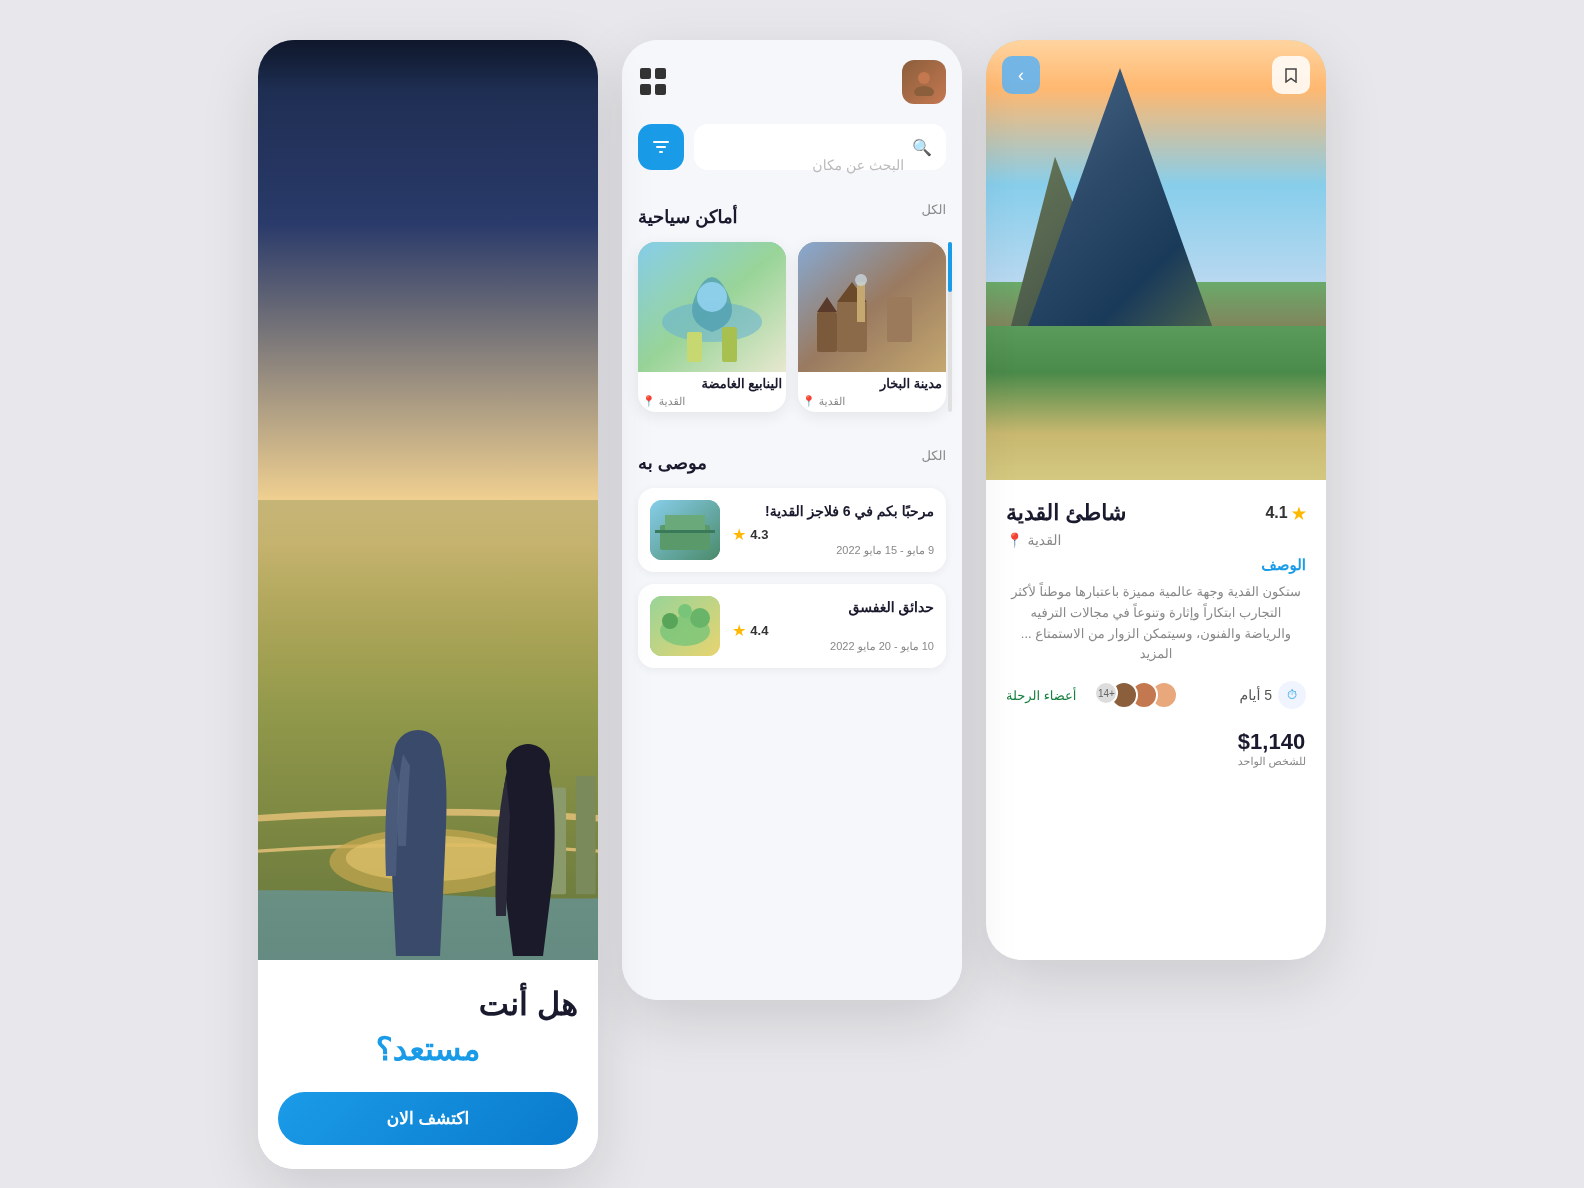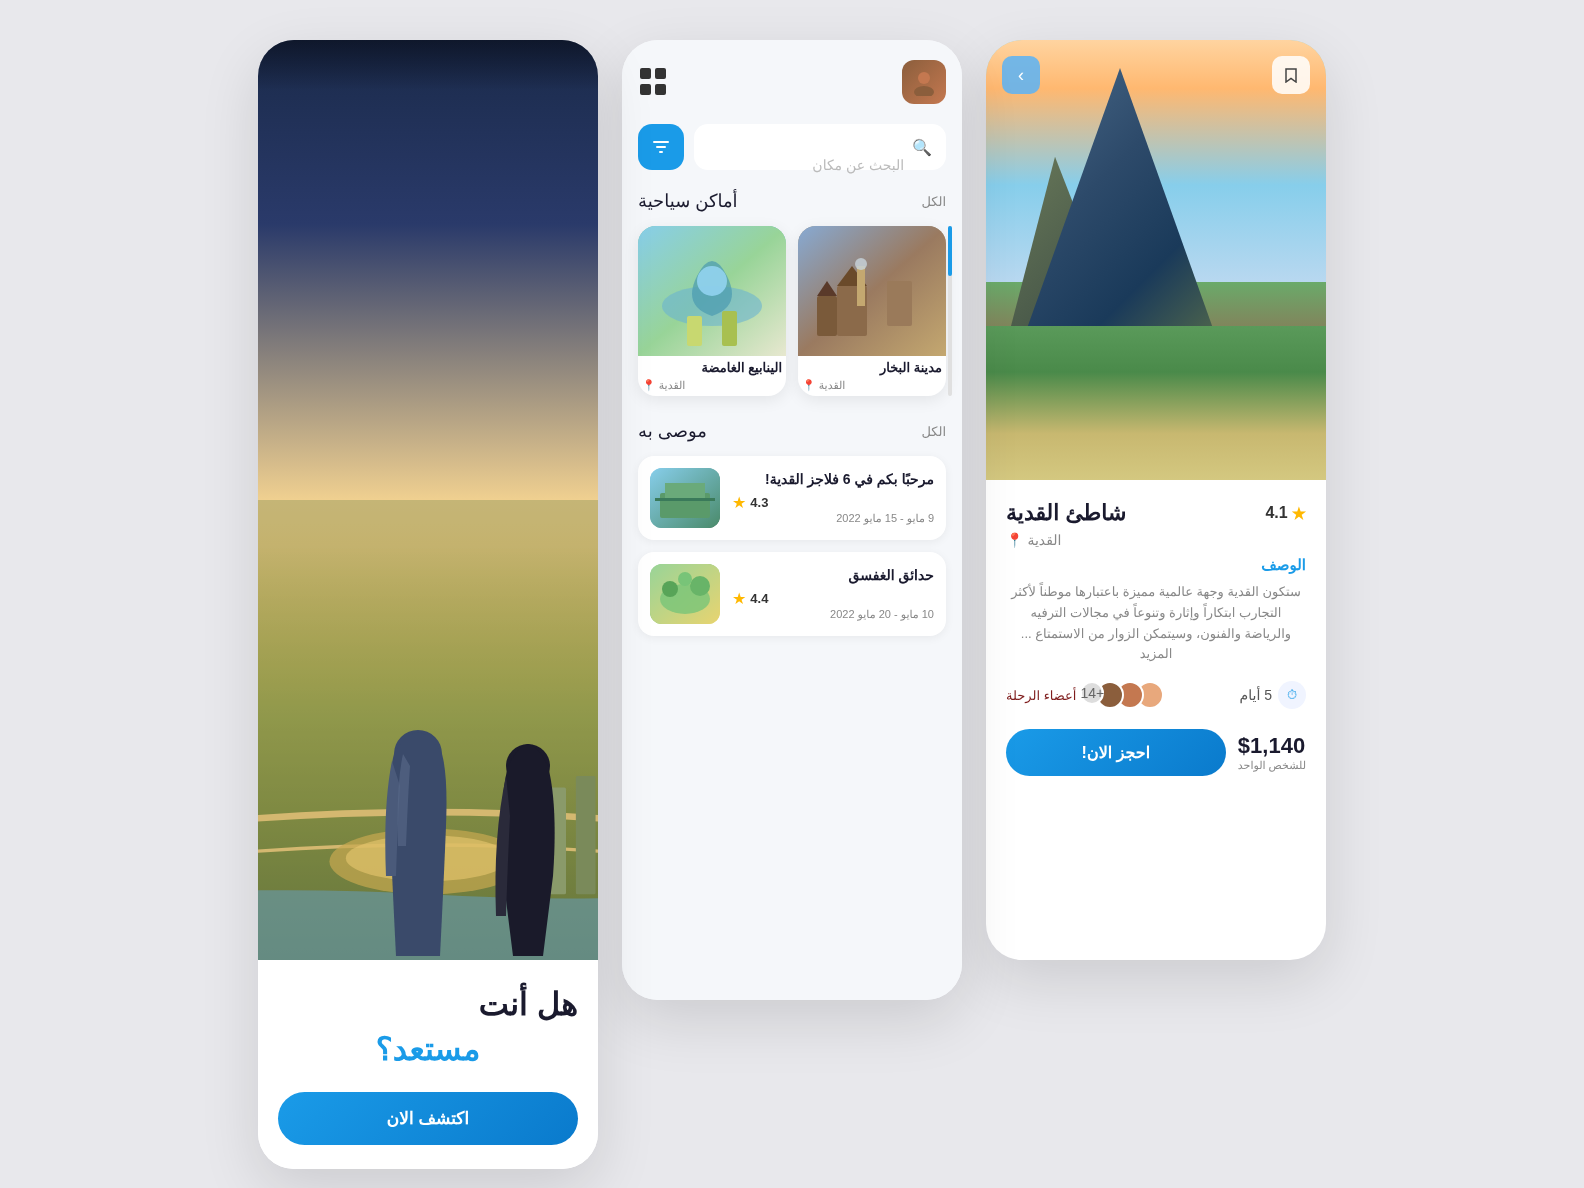--- a/index.html
+++ b/index.html
@@ -188,21 +188,21 @@
       font-size: 10px;
       font-weight: bold;
       color: white;
     }
     .avatar-1 { background: #e8a87c; }
     .avatar-2 { background: #c47850; }
     .avatar-3 { background: #8b5e3c; }
     .avatar-count {
       background: #ddd;
       color: #666;
-      font-size: 14px;
+      font-size: 10px;
       width: 24px; height: 24px;
       border-radius: 50%;
       display: flex; align-items: center; justify-content: center;
       margin-left: -6px;
       border: 2px solid white;
     }
     .booking-row {
       display: flex;
       justify-content: space-between;
       align-items: center;
@@ -309,22 +309,23 @@
       font-size: 16px;
     }
     .section-header {
       display: flex;
       justify-content: space-between;
       align-items: center;
       margin-bottom: 14px;
     }
     .section-title {
       font-size: 18px;
-      font-weight: 400;
+      font-weight: 700;
       color: #1a1a2e;
+      margin-top: 16px;
     }
     .section-link {
       color: #888;
       font-size: 13px;
       cursor: pointer;
     }
     .places-grid {
       display: flex;
       gap: 12px;
       margin-bottom: 24px;
@@ -526,29 +527,28 @@
           <div class="duration-icon">⏱</div>
           <span>5 أيام</span>
         </div>
         <div class="members">
           <div class="member-avatars">
             <div class="avatar-circle avatar-1"></div>
             <div class="avatar-circle avatar-2"></div>
             <div class="avatar-circle avatar-3"></div>
             <div class="avatar-count">+14</div>
           </div>
-          <span style="font-size:13px;color:#7f1d1d;margin-right:6px;">أعضاء الرحلة</span>
+          <span style="font-size:13px;color:#15803d;margin-right:20px;">أعضاء الرحلة</span>
         </div>
       </div>
       <div class="booking-row">
         <div class="price-block">
           <span class="price-value">$1,140</span>
           <span class="price-sub">للشخص الواحد</span>
         </div>
-        <button class="book-btn">احجز الان!</button>
       </div>
     </div>
   </div>
 
   <div class="phone-card middle-card">
     <div class="middle-content">
       <div class="top-bar">
         <div class="user-avatar">
           <svg width="28" height="28" viewBox="0 0 28 28" fill="none">
             <circle cx="14" cy="10" r="6" fill="#c47850"></circle>

